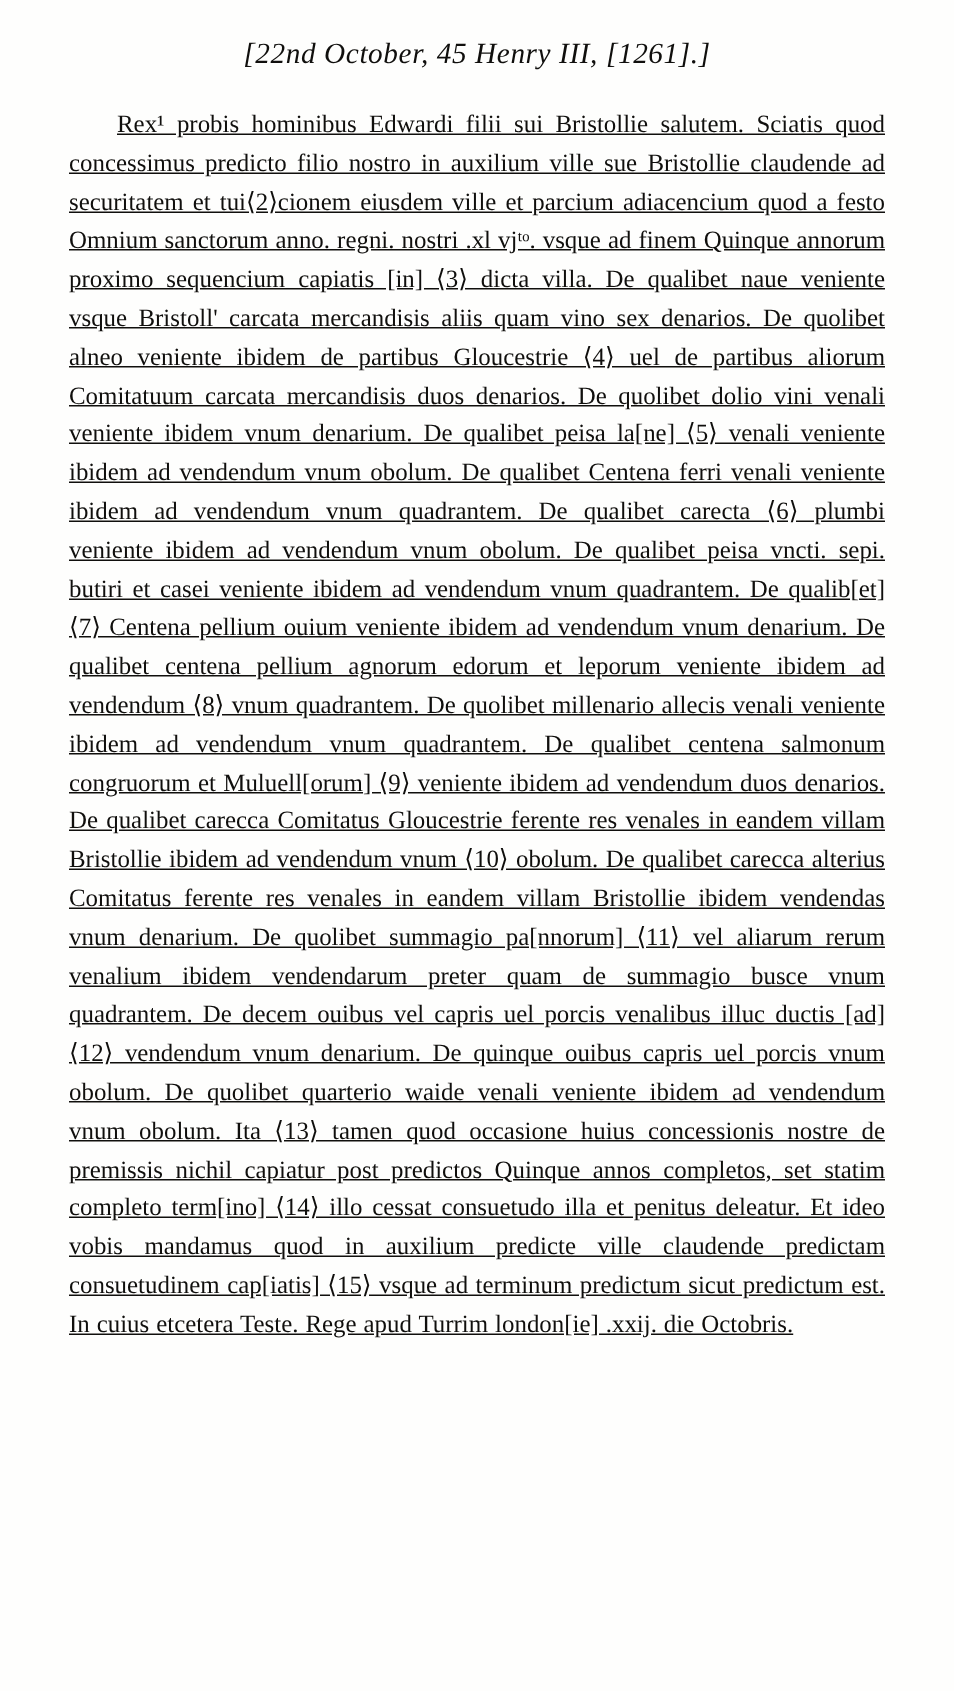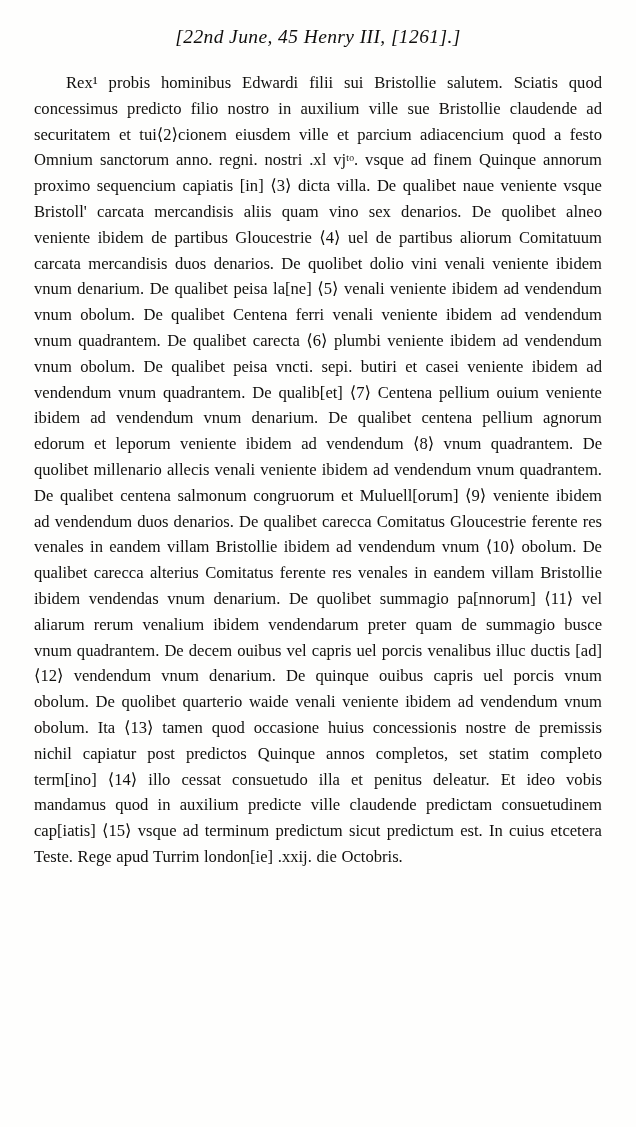--- a/index.html
+++ b/index.html
@@ -33,25 +33,26 @@
   }
   .doc-body {
     text-align: justify;
     text-justify: inter-word;
     font-size: 16.6px;
     line-height: 1.555;
     hyphens: none;
     word-spacing: 0.5px;
   }
   .doc-body p {
-    margin: 0;
+    margin: 12px;
     text-indent: 32px;
+    text-decoration: underline;
   }
 </style>
 </head>
 <body>
 
 <div class="page">
-  <h1 class="doc-heading">[22nd June, 45 Henry III, [1261].]</h1>
+  <h1 class="doc-heading">[22nd October, 45 Henry III, [1261].]</h1>
   <div class="doc-body">
     <p>Rex¹ probis hominibus Edwardi filii sui Bristollie salutem. Sciatis quod concessimus predicto filio nostro in auxilium ville sue Bristollie claudende ad securitatem et tui⟨2⟩cionem eiusdem ville et parcium adiacencium quod a festo Omnium sanctorum anno. regni. nostri .xl vjᵗᵒ. vsque ad finem Quinque annorum proximo sequencium capiatis [in] ⟨3⟩ dicta villa. De qualibet naue veniente vsque Bristoll' carcata mercandisis aliis quam vino sex denarios. De quolibet alneo veniente ibidem de partibus Gloucestrie ⟨4⟩ uel de partibus aliorum Comitatuum carcata mercandisis duos denarios. De quolibet dolio vini venali veniente ibidem vnum denarium. De qualibet peisa la[ne] ⟨5⟩ venali veniente ibidem ad vendendum vnum obolum. De qualibet Centena ferri venali veniente ibidem ad vendendum vnum quadrantem. De qualibet carecta ⟨6⟩ plumbi veniente ibidem ad vendendum vnum obolum. De qualibet peisa vncti. sepi. butiri et casei veniente ibidem ad vendendum vnum quadrantem. De qualib[et] ⟨7⟩ Centena pellium ouium veniente ibidem ad vendendum vnum denarium. De qualibet centena pellium agnorum edorum et leporum veniente ibidem ad vendendum ⟨8⟩ vnum quadrantem. De quolibet millenario allecis venali veniente ibidem ad vendendum vnum quadrantem. De qualibet centena salmonum congruorum et Muluell[orum] ⟨9⟩ veniente ibidem ad vendendum duos denarios. De qualibet carecca Comitatus Gloucestrie ferente res venales in eandem villam Bristollie ibidem ad vendendum vnum ⟨10⟩ obolum. De qualibet carecca alterius Comitatus ferente res venales in eandem villam Bristollie ibidem vendendas vnum denarium. De quolibet summagio pa[nnorum] ⟨11⟩ vel aliarum rerum venalium ibidem vendendarum preter quam de summagio busce vnum quadrantem. De decem ouibus vel capris uel porcis venalibus illuc ductis [ad] ⟨12⟩ vendendum vnum denarium. De quinque ouibus capris uel porcis vnum obolum. De quolibet quarterio waide venali veniente ibidem ad vendendum vnum obolum. Ita ⟨13⟩ tamen quod occasione huius concessionis nostre de premissis nichil capiatur post predictos Quinque annos completos, set statim completo term[ino] ⟨14⟩ illo cessat consuetudo illa et penitus deleatur. Et ideo vobis mandamus quod in auxilium predicte ville claudende predictam consuetudinem cap[iatis] ⟨15⟩ vsque ad terminum predictum sicut predictum est. In cuius etcetera Teste. Rege apud Turrim london[ie] .xxij. die Octobris.</p>
   </div>
 </div>
 
 </body></html>

